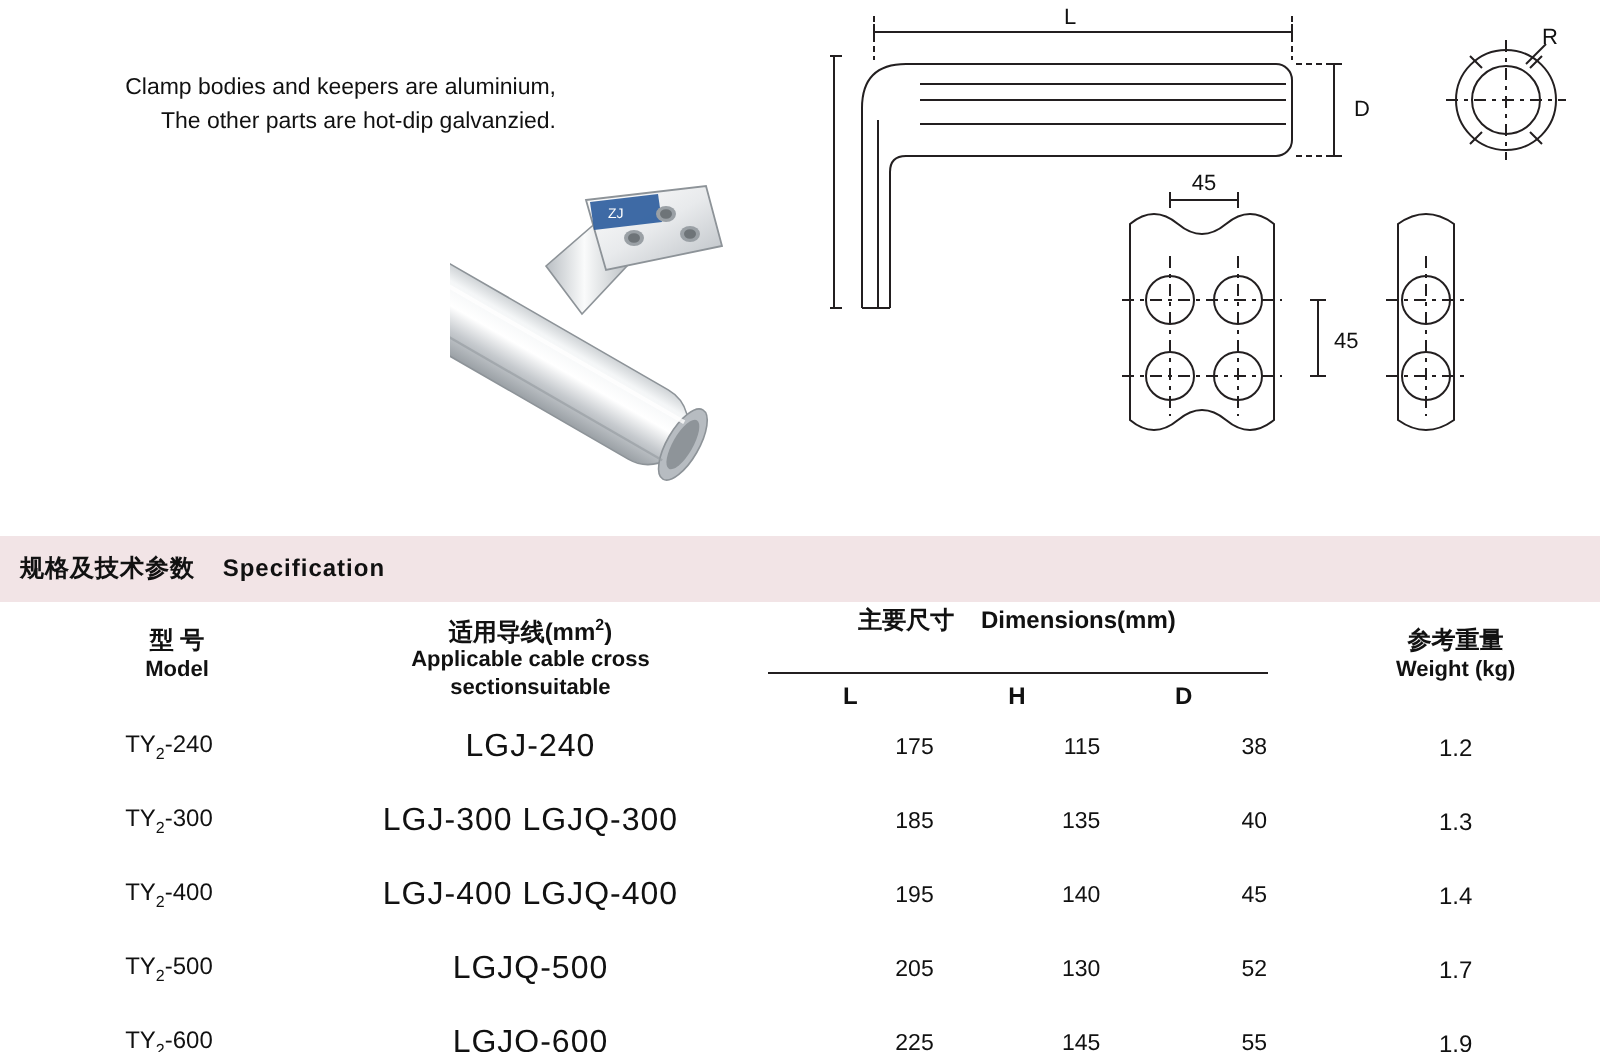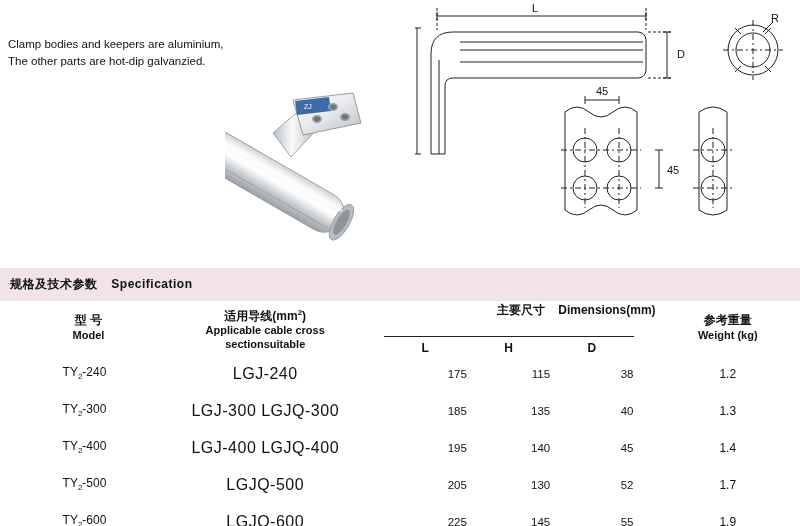--- a/index.html
+++ b/index.html
@@ -27,20 +27,21 @@
     font-size: 14px;
     color: #111;
     letter-spacing: 0.5px;
     margin-bottom: 16px;
     white-space: nowrap;
   }
   .note-en {
     font-size: 11.5px;
     color: #111;
     line-height: 17px;
+    text-align: right;
   }
 
   
   .photo {
     position: absolute;
     left: 225px;
     top: 45px;
     width: 190px;
     height: 215px;
   }
@@ -109,21 +110,20 @@
   }
   .hdr-dims-group {
     width: 275px;
     position: relative;
   }
   .dims-title {
     font-size: 12px;
     font-weight: bold;
     padding-bottom: 17px;
     display: block;
-    text-align: right;
   }
   .dims-rule {
     border-top: 1px solid #231f20;
     width: 250px;
     margin: 0 auto;
   }
   .dims-subs {
     display: flex;
     width: 250px;
     margin: 0 auto;

